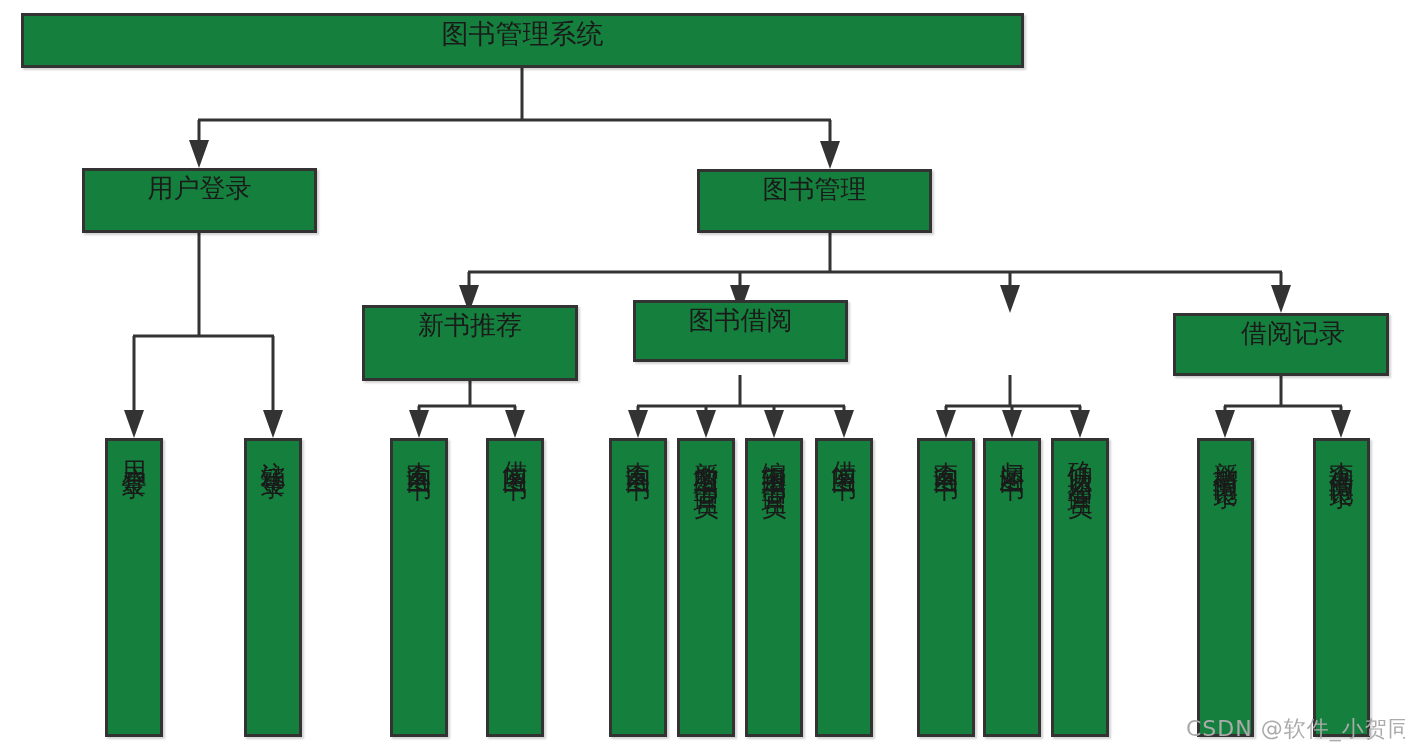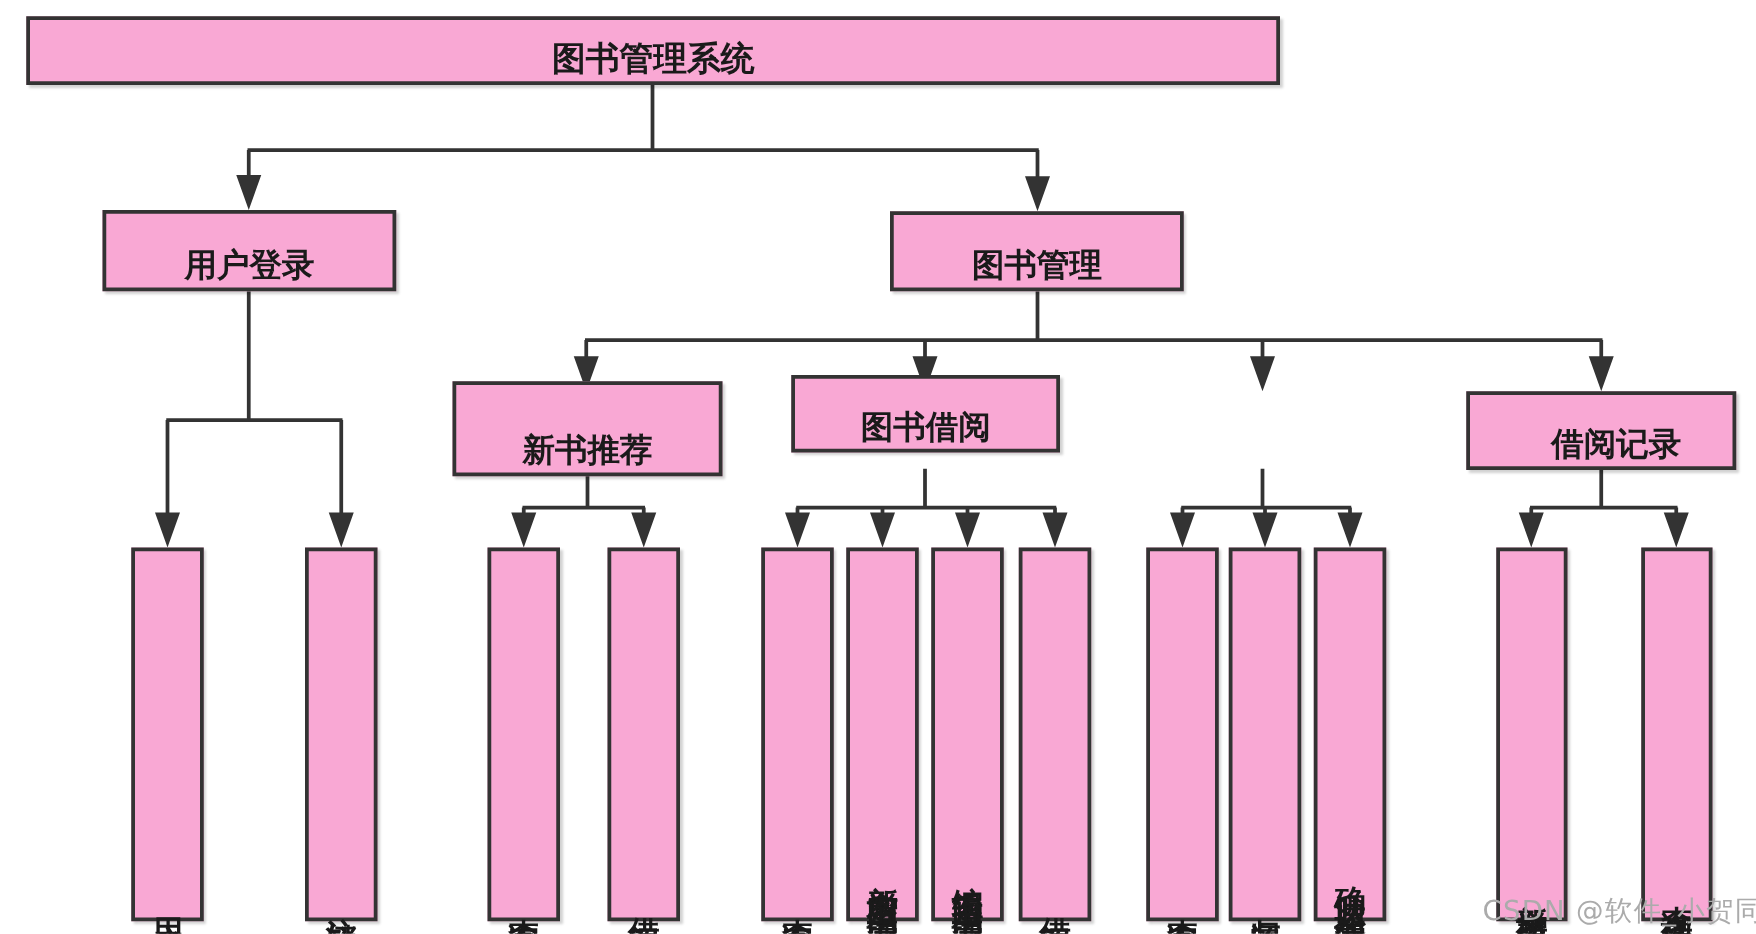--- a/index.html
+++ b/index.html
@@ -8,25 +8,24 @@
     width:1405px;height:747px;
     background:#ffffff;
     font-family:"DejaVu Sans","Liberation Sans",sans-serif;
     overflow:hidden;
   }
   #wires{position:absolute;left:0;top:0;width:1405px;height:747px;}
   .node{
     position:absolute;
     box-sizing:border-box;
     border:3px solid #333333;
-    background:#f9a8d4;
-    display:flex;align-items:flex-end;justify-content:center;
+    background:#15803d;
+    display:flex;align-items:flex-start;justify-content:center;
     color:#1a1a1a;
     box-shadow:2px 2px 2px rgba(0,0,0,0.18);
-    font-weight:bold;
   }
   .node.root{font-size:27px;}
   .node.branch{font-size:26px;}
   .node.leaf{font-size:25px;}
   .leaf .vtext{
     writing-mode:vertical-rl;
     text-orientation:mixed;
     letter-spacing:5px;
     line-height:1;
     white-space:nowrap;
@@ -67,21 +66,21 @@
     </g>
   </svg>
 
   <div class="node root" style="left:21px;top:13px;width:1003px;height:55px;">
     <span>图书管理系统</span>
   </div>
 
   <div class="node branch" style="left:82px;top:168px;width:235px;height:65px;">
     <span>用户登录</span>
   </div>
-  <div class="node branch" style="left:712px;top:169px;width:235px;height:64px;">
+  <div class="node branch" style="left:697px;top:169px;width:235px;height:64px;">
     <span>图书管理</span>
   </div>
 
   <div class="node branch" style="left:362px;top:305px;width:216px;height:76px;">
     <span>新书推荐</span>
   </div>
   <div class="node branch" style="left:633px;top:300px;width:215px;height:62px;">
     <span>图书借阅</span>
   </div>
   <div class="node branch" style="left:1173px;top:313px;width:216px;height:63px;padding-left:24px;">

